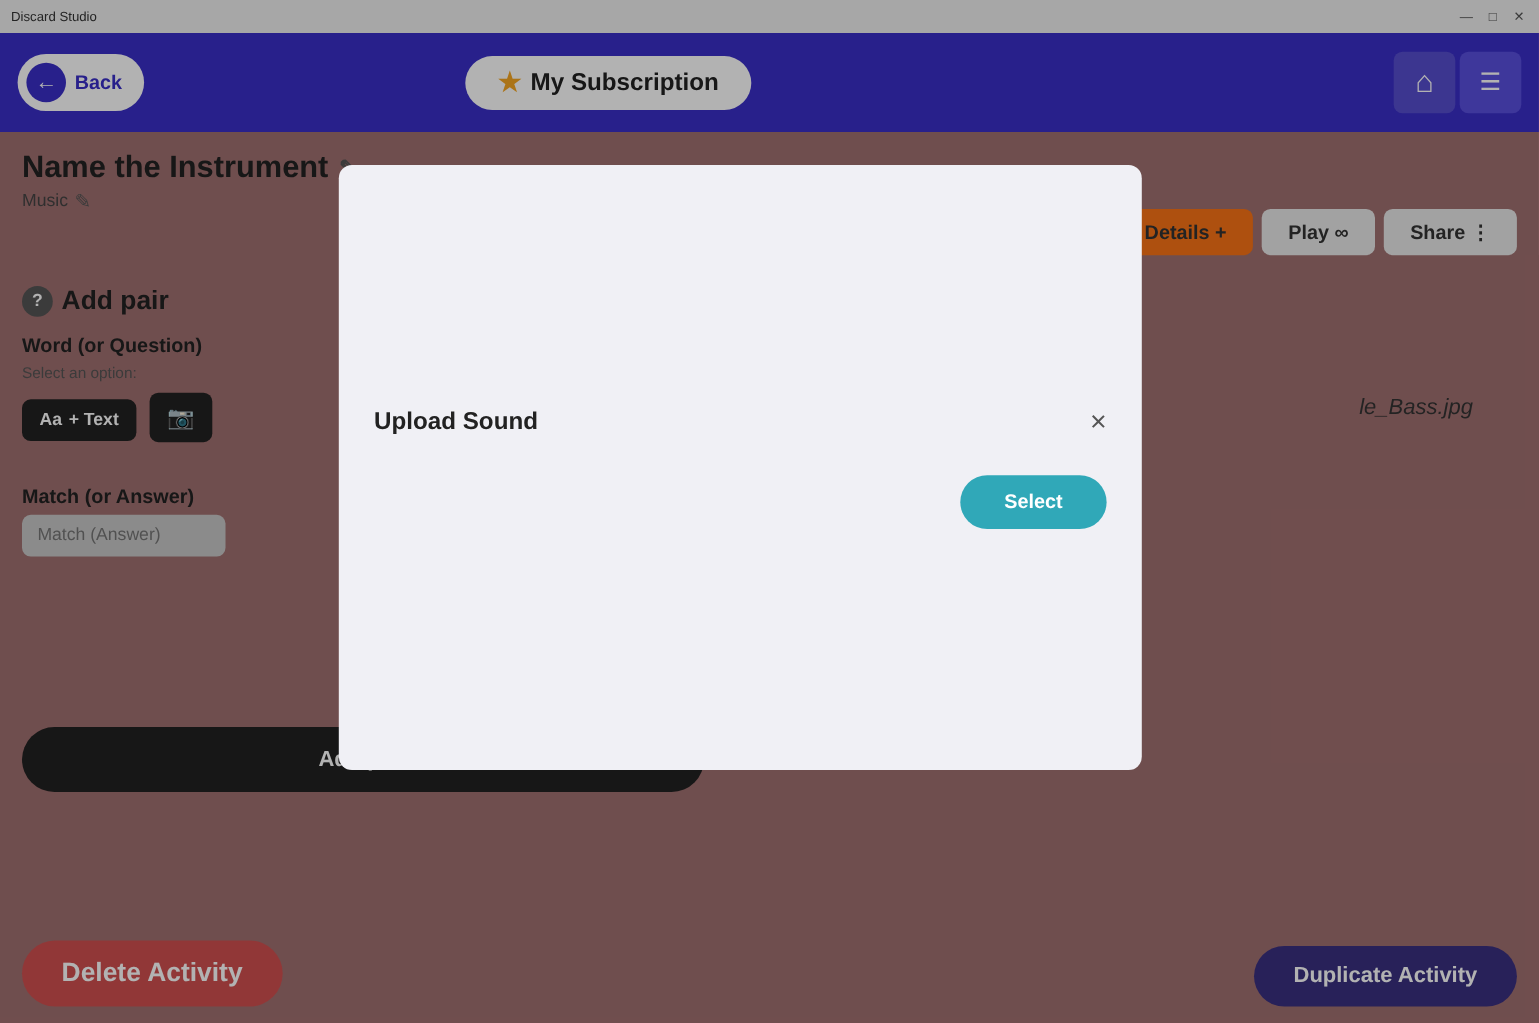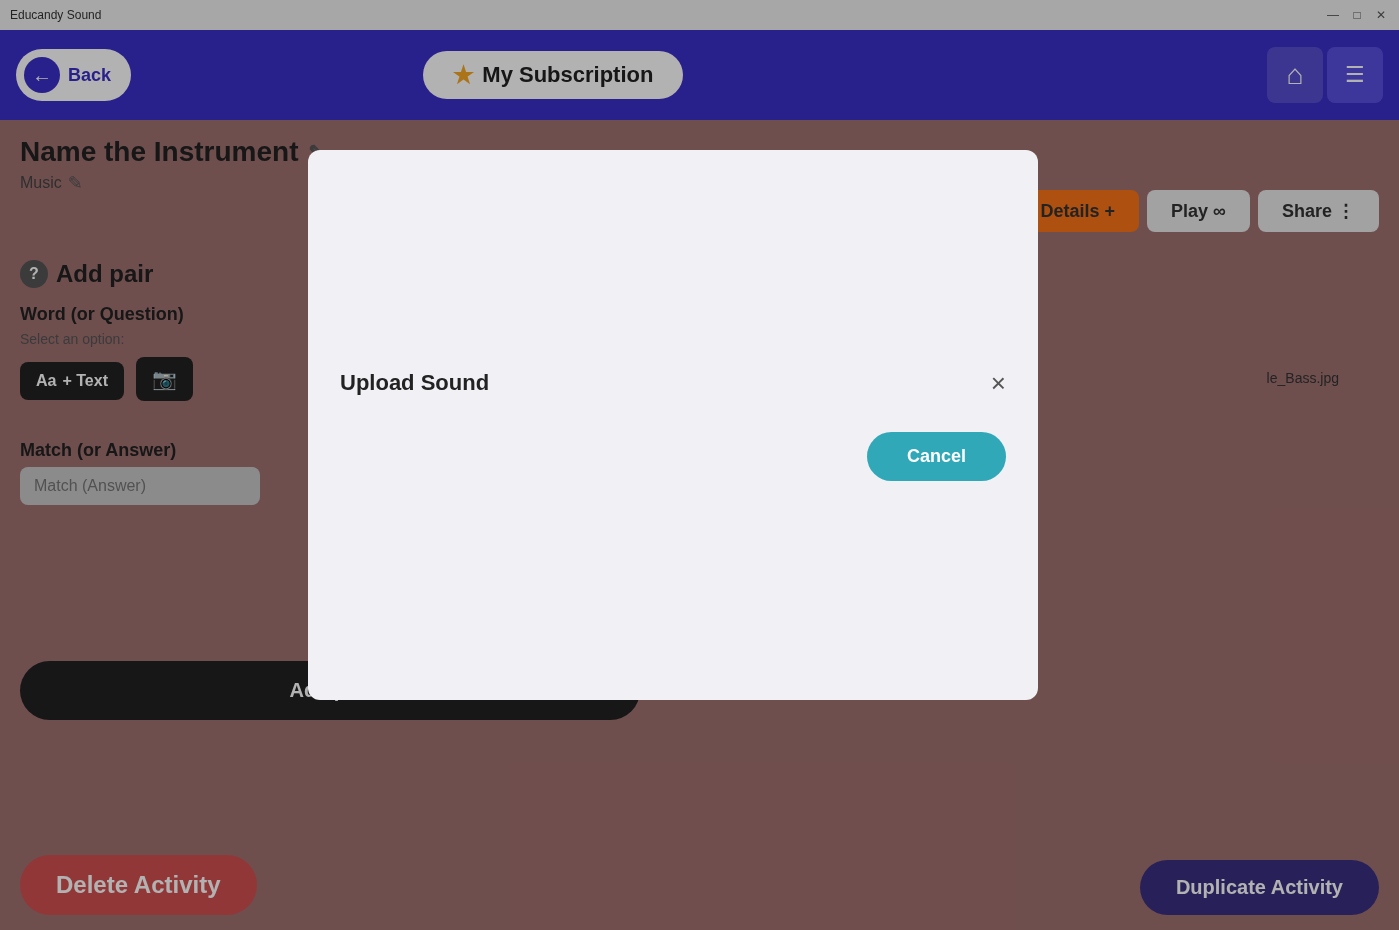--- a/index.html
+++ b/index.html
@@ -243,21 +243,21 @@
       border-radius: 8px;
       padding: 10px 16px;
       font-size: 20px;
       cursor: pointer;
       border: none;
     }
     .match-section {
       margin-top: 39px;
     }
     .match-input {
-      width: 240px;
+      width: 185px;
       padding: 10px 14px;
       border-radius: 8px;
       background: #c8c8c8;
       border: none;
       font-size: 16px;
       color: #777;
     }
 
     
     .add-pair-btn {
@@ -272,25 +272,26 @@
       padding: 18px;
       font-size: 20px;
       font-weight: bold;
       cursor: pointer;
       z-index: 5;
     }
 
     
     .right-content {
       position: absolute;
-      top: 370px;
+      top: 359px;
       right: 60px;
-      font-size: 14px;
+      font-size: 20px;
       color: #333;
       z-index: 5;
+      font-style: italic;
     }
 
     
     .delete-btn {
       position: absolute;
       bottom: 15px;
       left: 20px;
       background: #d05050;
       color: white;
       border: none;
@@ -421,21 +422,21 @@
       padding: 14px 40px;
       font-size: 18px;
       font-weight: bold;
       cursor: pointer;
     }
   </style>
 </head>
 <body>
 
 <div class="title-bar">
-  <span>Educandy Sound</span>
+  <span>Discard Studio</span>
   <div class="title-bar-controls">
     <div class="title-bar-btn">—</div>
     <div class="title-bar-btn">□</div>
     <div class="title-bar-btn">✕</div>
   </div>
 </div>
 
 <div class="top-nav">
   <button class="back-btn">
     <div class="back-arrow">←</div>
@@ -516,16 +517,16 @@
 <div class="modal-overlay">
 
   <div class="modal">
     <div class="modal-header">
       <span class="modal-title">Upload Sound</span>
       <button class="modal-close">×</button>
     </div>
 
 
     <div class="modal-footer">
-      <button class="cancel-btn">Cancel</button>
+      <button class="cancel-btn">Select</button>
     </div>
   </div>
 </div>
 
 </body></html>

